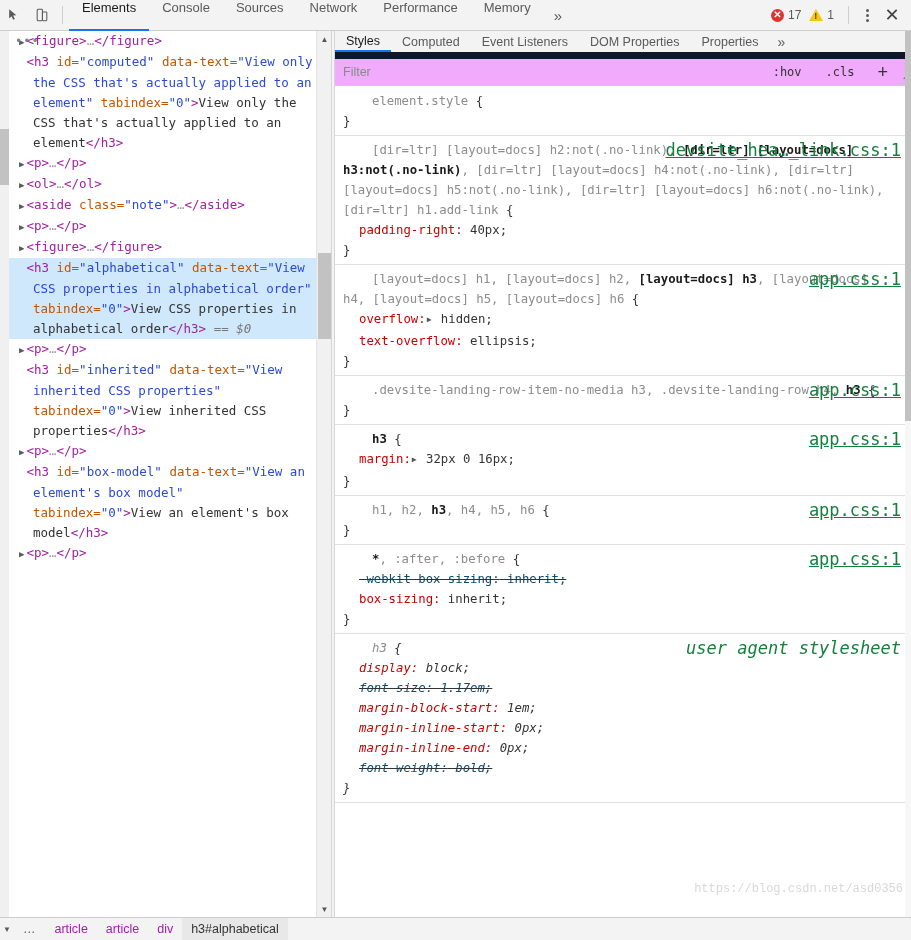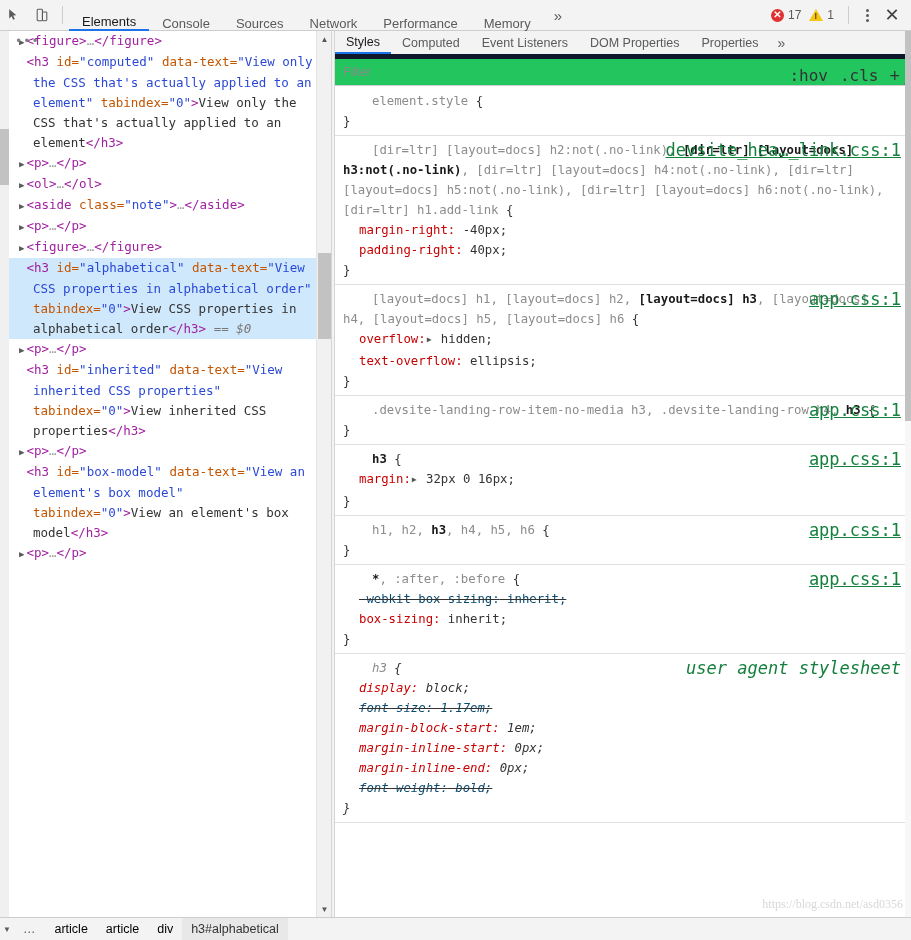--- a/index.html
+++ b/index.html
@@ -42,21 +42,21 @@
   }
   #panel-tabs {
     display: flex;
     align-items: stretch;
     height: 31px;
   }
   .panel-tab {
     padding: 0 13px;
     height: 31px;
     display: flex;
-    align-items: flex-end;
+    align-items: flex-start;
     font-size: 13px;
     color: #5a5a5a;
     white-space: nowrap;
     cursor: pointer;
     box-sizing: border-box;
   }
   .panel-tab.active {
     color: #1a1a1a;
     border-bottom: 2px solid #1a73e8;
   }
@@ -242,61 +242,62 @@
     left: 335px; top: 0;
     width: 576px; height: 886px;
     background: #fff;
     overflow: hidden;
   }
   #styles-tabs {
     height: 28px;
     display: flex;
     align-items: stretch;
     background: #f3f3f3;
-    border-bottom: 5px solid #0f172a;
+    border-bottom: 7px solid #0f172a;
     box-sizing: border-box;
   }
   .stab {
     padding: 0 11px;
     display: flex; align-items: center;
     font-size: 12.5px;
     color: #5a5a5a;
     white-space: nowrap;
     cursor: pointer;
     box-sizing: border-box;
   }
   .stab.active {
     color: #1a1a1a;
     border-bottom: 2px solid #1a73e8;
   }
   .stab.more { font-size: 14px; padding: 0 8px; }
 
   #filter-bar {
     height: 27px;
     display: flex;
-    align-items: flex-end;
-    background: #22c55e;
+    align-items: center;
+    background: #f0abfc;
     border-bottom: 1px solid #cdcdcd;
     box-sizing: border-box;
+    gap: 12px;
   }
   #filter-input {
     flex: 1;
     border: none;
     outline: none;
     padding: 0 8px;
     font-family: "Liberation Sans", sans-serif;
     font-size: 12.5px;
     color: #333;
     background: transparent;
     height: 26px;
   }
   #filter-input::placeholder { color: #8a8a8a; }
   .fbtn {
     font-family: "DejaVu Sans Mono", monospace;
-    font-size: 16px;
+    font-size: 12px;
     color: #333;
     padding: 0 6px;
     cursor: pointer;
   }
   .fplus {
     font-size: 18px;
     color: #333;
     padding: 0 7px 0 5px;
     cursor: pointer;
     line-height: 1;
@@ -394,35 +395,35 @@
   .bc-scroll-arrow {
     width: 14px; height: 23px;
     display: flex; align-items: center; justify-content: center;
     font-size: 8px; color: #5a5a5a;
     cursor: pointer;
   }
   .crumb {
     padding: 0 9px;
     height: 23px;
     display: flex; align-items: center;
-    color: #000000;
+    color: #a21caf;
     white-space: nowrap;
     cursor: pointer;
   }
   .crumb.dots { color: #5a5a5a; letter-spacing: 1px; }
   .crumb.sel {
     background: #e8e8e8;
     color: #333;
   }
 
   
   #watermark {
     position: absolute;
-    right: 8px; bottom: 28px;
-    font-family: Liberation Serif, serif;
+    right: 8px; bottom: 44px;
+    font-family: Liberation Mono, monospace;
     font-size: 12px;
     color: rgba(150,150,150,0.38);
     pointer-events: none;
     white-space: nowrap;
     margin-top: 47px;
   }
 </style>
 </head>
 <body>
 
@@ -579,21 +580,20 @@
       <span class="fcorner"></span>
     </div>
 
     <div id="rules-list">
         <div class="rule">
           <div class="rule-head"><span class="sel-txt">element.style <span class="brace">{</span></span></div>
           <div class="decl" style="padding-left: 8px;"><span class="brace">}</span></div>
         </div>
         <div class="rule">
           <div class="rule-head"><span class="origin">devsite_hea…_link.css:1</span><span class="sel-txt">[dir=ltr] [layout=docs] h2:not(.no-link), <b>[dir=ltr] [layout=docs] h3:not(.no-link)</b>, [dir=ltr] [layout=docs] h4:not(.no-link), [dir=ltr] [layout=docs] h5:not(.no-link), [dir=ltr] [layout=docs] h6:not(.no-link), [dir=ltr] h1.add-link <span class="brace">{</span></span></div>
-          <div class="decl"><span class="p">margin-right:</span><span class="v"> -40px;</span></div>
           <div class="decl"><span class="p">padding-right:</span><span class="v"> 40px;</span></div>
           <div class="decl" style="padding-left: 8px;"><span class="brace">}</span></div>
         </div>
         <div class="rule">
           <div class="rule-head"><span class="origin">app.css:1</span><span class="sel-txt">[layout=docs] h1, [layout=docs] h2, <b>[layout=docs] h3</b>, [layout=docs] h4, [layout=docs] h5, [layout=docs] h6 <span class="brace">{</span></span></div>
           <div class="decl"><span class="p">overflow:</span><span class="arrowi"> ▶</span><span class="v"> hidden;</span></div>
           <div class="decl"><span class="p">text-overflow:</span><span class="v"> ellipsis;</span></div>
           <div class="decl" style="padding-left: 8px;"><span class="brace">}</span></div>
         </div>
         <div class="rule">

